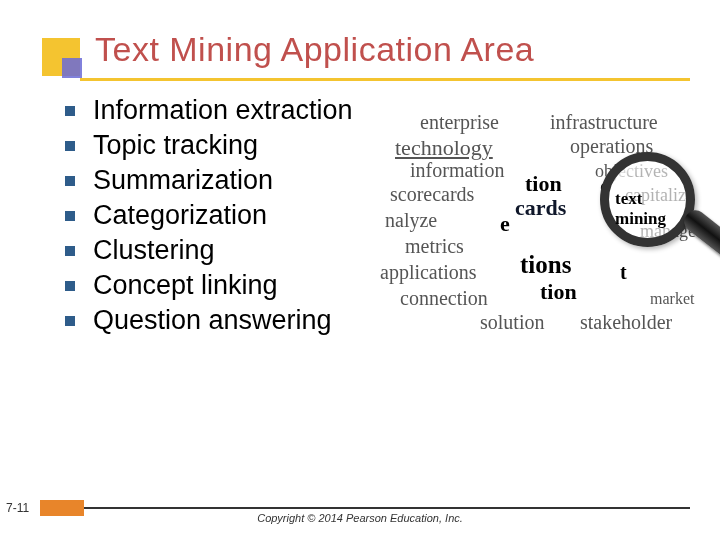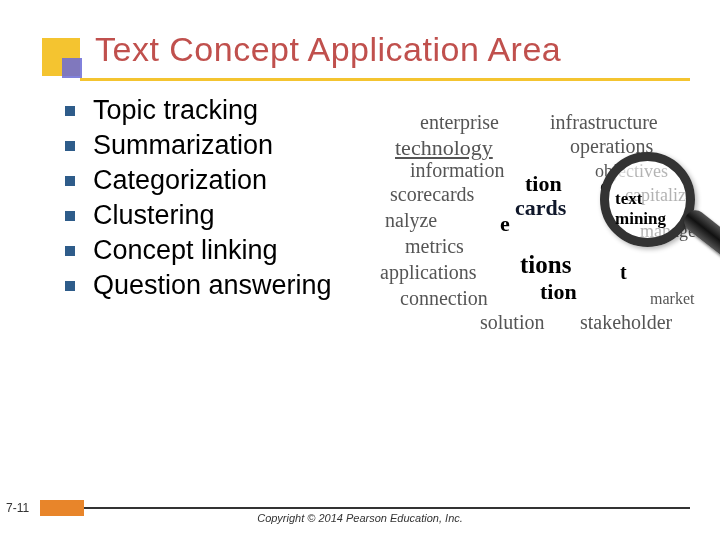--- a/index.html
+++ b/index.html
@@ -165,25 +165,29 @@
     color: #333;
   }
 </style>
 </head>
 <body>
 
 <div class="header">
   <div class="header-square"></div>
   <div class="header-square2"></div>
   <div class="header-line"></div>
-  <h1 class="title">Text Concept Application Area</h1>
+  <h1 class="title">Text Mining Application Area</h1>
 </div>
 
 <div class="content">
   <ul class="bullet-list">
+    <li>
+        <span class="bullet"></span>
+        <span class="bullet-text">Information extraction</span>
+      </li>
     <li>
         <span class="bullet"></span>
         <span class="bullet-text">Topic tracking</span>
       </li>
     <li>
         <span class="bullet"></span>
         <span class="bullet-text">Summarization</span>
       </li>
     <li>
         <span class="bullet"></span>

